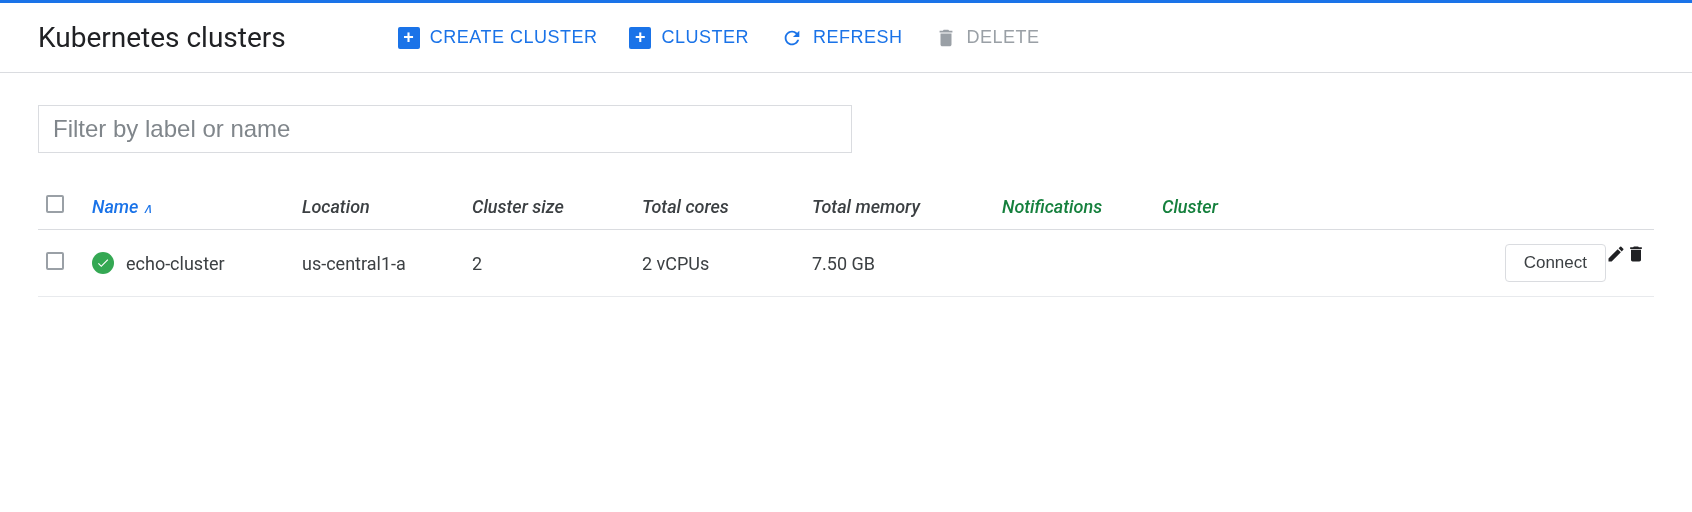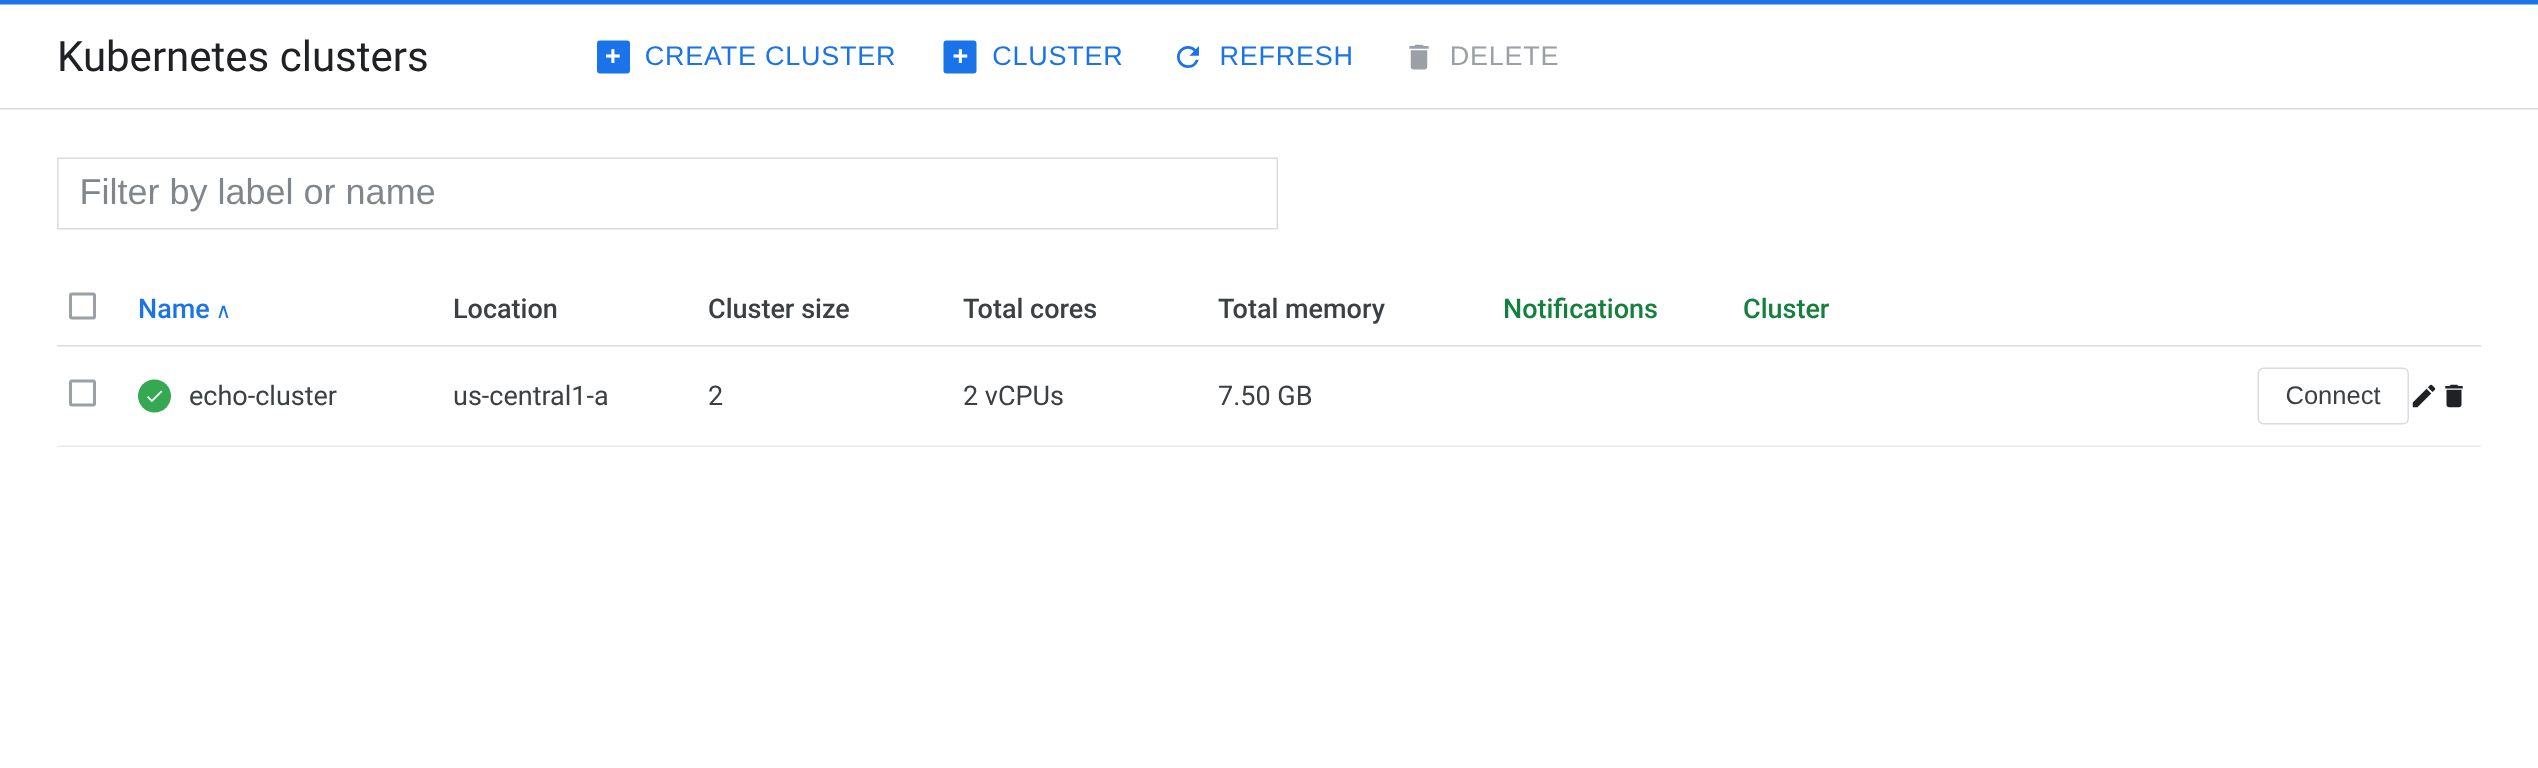--- a/index.html
+++ b/index.html
@@ -78,20 +78,21 @@
       outline: none;
       margin-bottom: 30px;
     }
     .filter-input::placeholder { color: #80868b; }
     table {
       width: 100%;
       border-collapse: collapse;
     }
     thead tr {
       border-bottom: 1px solid #dadce0;
+      font-style: italic;
     }
     th {
       text-align: left;
       font-size: 18px;
       font-weight: 500;
       color: #3c4043;
       padding: 12px 8px;
     }
     th.dim { color: #15803d; }
     th.sorted { color: #1a73e8; cursor: pointer; }
@@ -137,21 +138,20 @@
       padding: 8px 18px;
       font-size: 17px;
       color: #3c4043;
       background: #fff;
       border: 1px solid #dadce0;
       border-radius: 4px;
       cursor: pointer;
     }
     .row-actions {
       display: flex;
-      align-items: center;
       justify-content: flex-end;
     }
     .row-icon {
       width: 20px;
       height: 20px;
       fill: #202124;
       cursor: pointer;
     }
     .col-name { width: 210px; }
     .col-location { width: 170px; }

